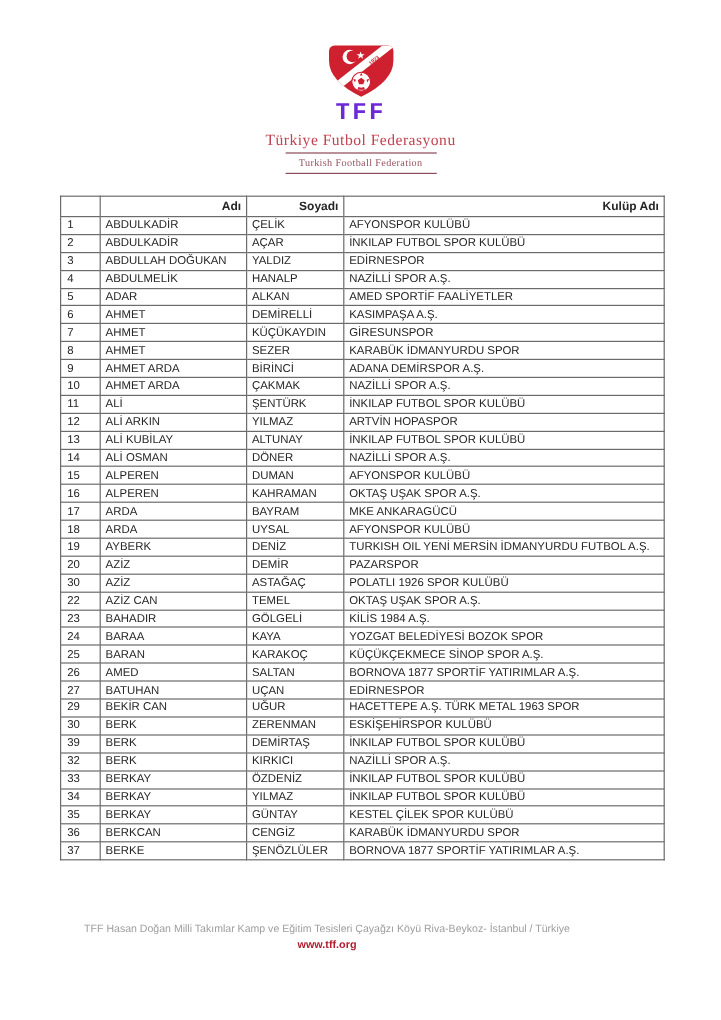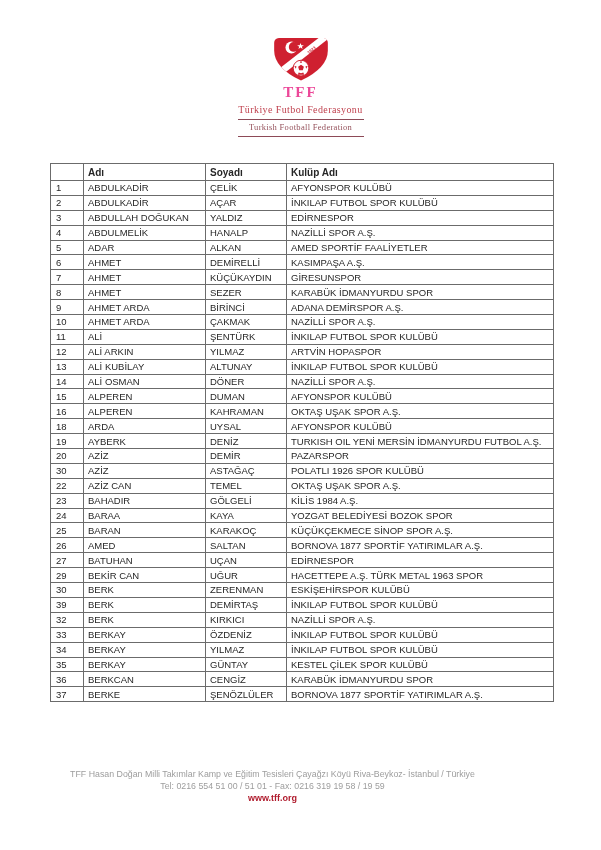--- a/index.html
+++ b/index.html
@@ -13,31 +13,31 @@
   }
   .page { position:absolute; inset:0; }
 
   
   .letterhead {
     position:absolute; top:36px; left:0; width:601px;
     text-align:center;
   }
   .crest { display:block; margin:0 auto; }
   .tff-big {
-    font-family:Liberation Serif, serif;
+    font-family:Liberation Mono, monospace;
     font-weight:bold;
-    font-size:15px;
+    font-size:20px;
     letter-spacing:2px;
-    color:#ec4899;
+    color:#6d28d9;
     margin-top:3px;
     line-height:1.0;
   }
   .title-tr {
     font-family:"Liberation Serif", serif;
-    font-size:10px;
+    font-size:13px;
     color:#c0424f;
     margin-top:5px;
     letter-spacing:0.4px;
     line-height:1.0;
   }
   .rule {
     width:126px; height:0;
     border-top:1px solid #8d4a57;
     margin:4px auto 0 auto;
   }
@@ -65,21 +65,21 @@
   .roster th, .roster td {
     border:1px solid #6b6b6b;
     padding:0 4px;
     white-space:nowrap;
     overflow:hidden;
     vertical-align:middle;
   }
   .roster th {
     height:16px;
     font-weight:bold;
-    text-align:left;
+    text-align:right;
     font-size:10px;
   }
   .roster td { height:13.9px; text-align:left; }
   .roster td.num { padding-left:5px; }
 
   
   .footer {
     position:absolute; top:769px; left:0; width:545px;
     text-align:center;
     color:#9d9d9d;
@@ -239,20 +239,26 @@
           <td>DUMAN</td>
           <td>AFYONSPOR KULÜBÜ</td>
         </tr>
         <tr>
           <td class="num">16</td>
           <td>ALPEREN</td>
           <td>KAHRAMAN</td>
           <td>OKTAŞ UŞAK SPOR A.Ş.</td>
         </tr>
         <tr>
+          <td class="num">17</td>
+          <td>ARDA</td>
+          <td>BAYRAM</td>
+          <td>MKE ANKARAGÜCÜ</td>
+        </tr>
+        <tr>
           <td class="num">18</td>
           <td>ARDA</td>
           <td>UYSAL</td>
           <td>AFYONSPOR KULÜBÜ</td>
         </tr>
         <tr>
           <td class="num">19</td>
           <td>AYBERK</td>
           <td>DENİZ</td>
           <td>TURKISH OIL YENİ MERSİN İDMANYURDU FUTBOL A.Ş.</td>
@@ -357,17 +363,16 @@
           <td class="num">37</td>
           <td>BERKE</td>
           <td>ŞENÖZLÜLER</td>
           <td>BORNOVA 1877 SPORTİF YATIRIMLAR A.Ş.</td>
         </tr>
       </tbody>
   </table>
 
   <div class="footer">
     <div>TFF Hasan Doğan Milli Takımlar Kamp ve Eğitim Tesisleri Çayağzı Köyü Riva-Beykoz- İstanbul / Türkiye</div>
-    <div>Tel: 0216 554 51 00 / 51 01 - Fax: 0216 319 19 58 / 19 59</div>
     <div class="site">www.tff.org</div>
   </div>
 
 </div>
 
 </body></html>

